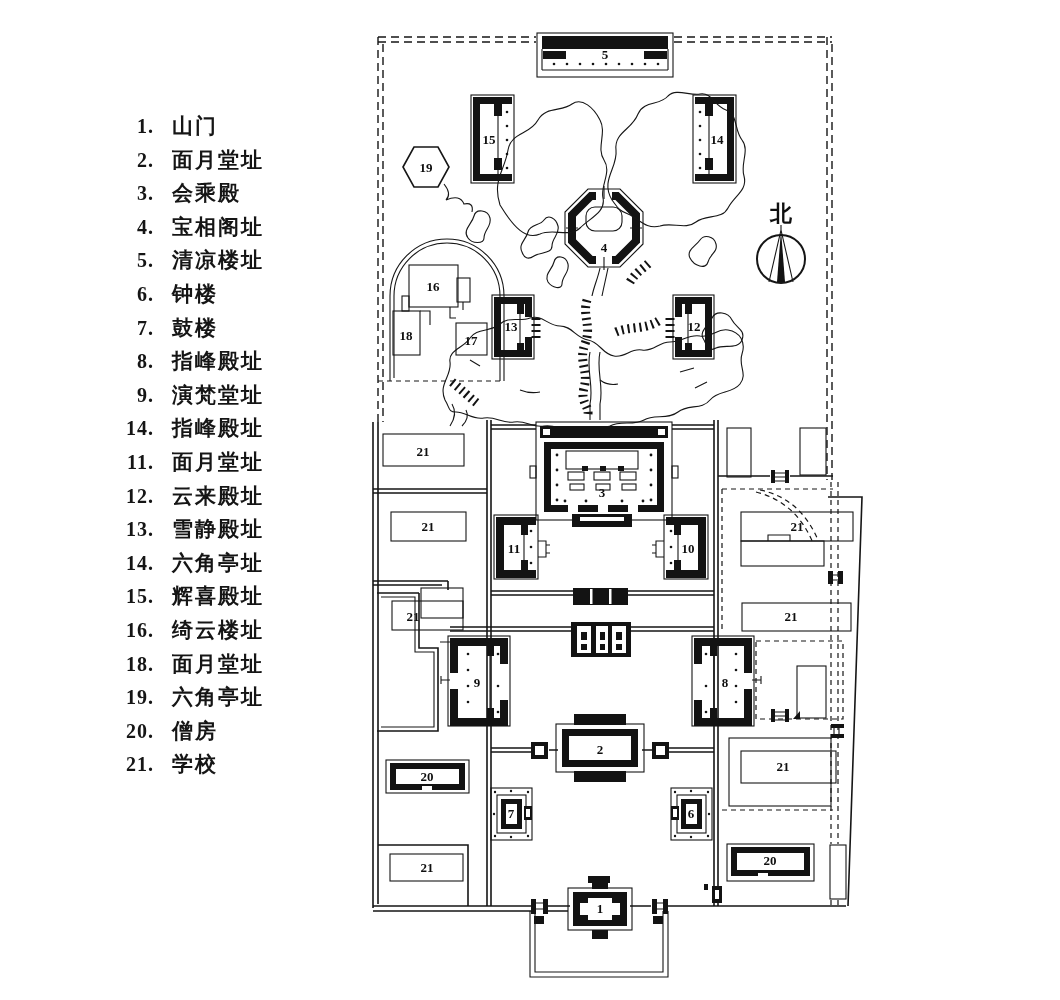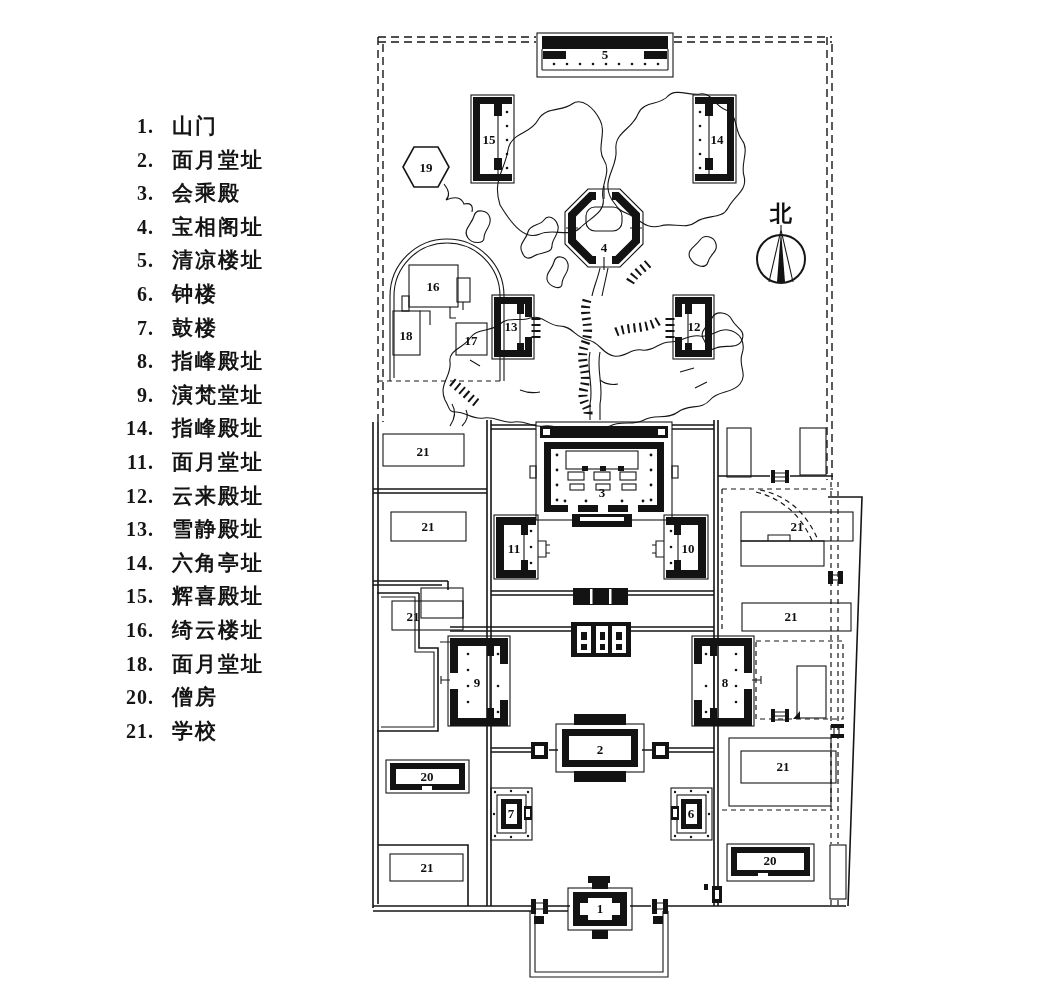--- a/index.html
+++ b/index.html
@@ -91,20 +91,24 @@
         <span class="leg-num">15.</span>
         <span class="leg-label">辉喜殿址</span>
       </div>
     <div class="leg-row">
         <span class="leg-num">16.</span>
         <span class="leg-label">绮云楼址</span>
       </div>
     <div class="leg-row">
         <span class="leg-num">18.</span>
         <span class="leg-label">面月堂址</span>
+      </div>
+    <div class="leg-row">
+        <span class="leg-num">19.</span>
+        <span class="leg-label">六角亭址</span>
       </div>
     <div class="leg-row">
         <span class="leg-num">20.</span>
         <span class="leg-label">僧房</span>
       </div>
     <div class="leg-row">
         <span class="leg-num">21.</span>
         <span class="leg-label">学校</span>
       </div>
   </div>

